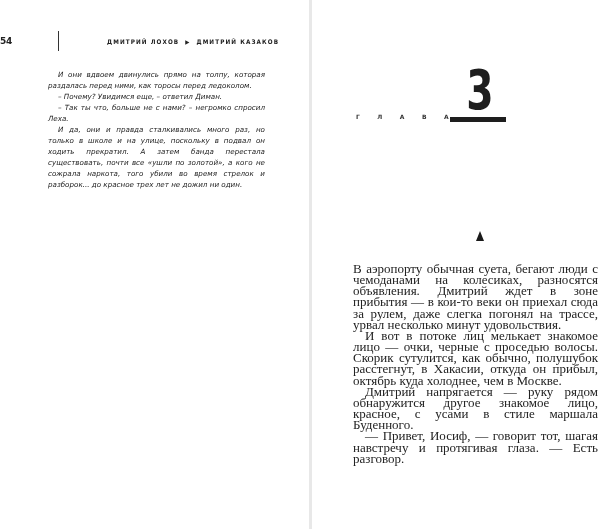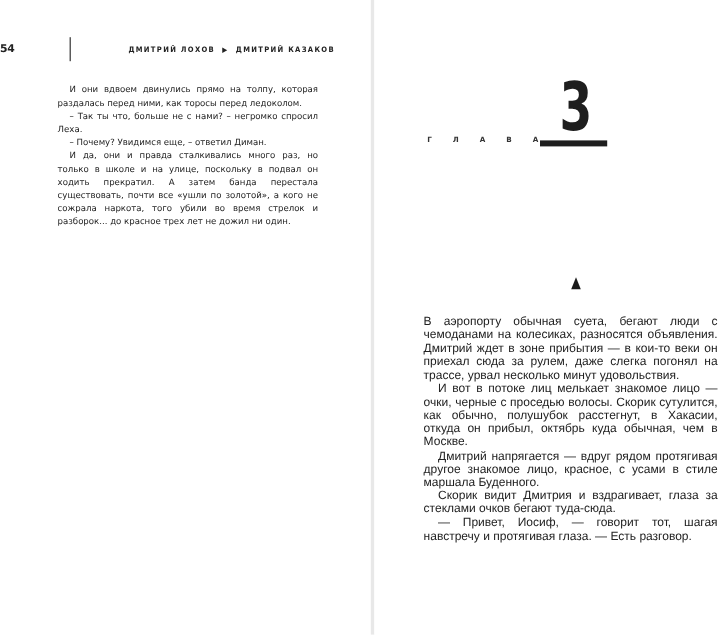--- a/index.html
+++ b/index.html
@@ -9,29 +9,29 @@
   .page-left { left:0; width:310px; }
   .page-right { left:312px; width:288px; }
   .spine { position:absolute; left:309px; top:0; width:3px; height:529px; background:#e8e8e8; }
 
   .running-head { position:absolute; left:0; top:33px; height:16px; display:flex; align-items:center;gap:38px; }
   .folio { font-family:"DejaVu Sans", sans-serif; font-weight:bold; font-size:9px; color:#222; width:14px; letter-spacing:-0.3px; }
   .head-rule { width:1px; height:20px; background:#333; margin:0 0 0 6px; }
   .running-title { font-family:"DejaVu Sans Condensed","DejaVu Sans", sans-serif; font-weight:bold; font-size:6.3px; color:#222; letter-spacing:1.1px; margin-left:10px; display:flex; align-items:center; gap:6px; }
   .sep-triangle { font-size:6px; }
 
-  .left-text { position:absolute; left:48px; top:69px; width:217px; font-family:"DejaVu Sans", sans-serif; font-size:7.15px; line-height:11.05px; color:#222; text-align:justify; }
+  .left-text { position:absolute; left:48px; top:69px; width:217px; font-family:"DejaVu Sans", sans-serif; font-size:7.15px; line-height:11.05px; color:#222; text-align:justify;font-style:italic; }
   .left-text p { margin:0; text-indent:10px; }
 
   .chapter-label { position:absolute; left:356px; top:113px; display:flex; gap:17.5px; font-family:"DejaVu Sans", sans-serif; font-size:6px; font-weight:bold; color:#333; }
   .chapter-number { position:absolute; left:460px; top:64px; width:40px; text-align:center; font-family:"DejaVu Sans Condensed","DejaVu Sans", sans-serif; font-size:56px; line-height:52px; font-weight:bold; color:#1e1e1e; transform:scaleX(0.78); transform-origin:center; }
   .chapter-bar { position:absolute; left:450px; top:117px; width:56px; height:5px; background:#1e1e1e; }
   .triangle { position:absolute; left:476px; top:231px; width:0; height:0; border-left:4px solid transparent; border-right:4px solid transparent; border-bottom:10px solid #1a1a1a; }
 
-  .right-text { position:absolute; left:353px; top:263px; width:245px; font-family:Liberation Sans, sans-serif; font-size:10px; line-height:11.15px; color:#222; text-align:justify; }
+  .right-text { position:absolute; left:353px; top:263px; width:245px; font-family:Liberation Serif, serif; font-size:13px; line-height:11.15px; color:#222; text-align:justify; }
   .right-text p { margin:0; text-indent:12px; }
   .right-text p.first { text-indent:0; }
 </style>
 </head>
 <body>
 
 <div class="spread">
 
   <div class="page page-left">
     <div class="running-head">
@@ -39,22 +39,22 @@
       <span class="head-rule"></span>
       <span class="running-title">
         <span>ДМИТРИЙ ЛОХОВ</span>
         <span class="sep-triangle">▶</span>
         <span>ДМИТРИЙ КАЗАКОВ</span>
       </span>
     </div>
 
     <div class="left-text">
       <p>И они вдвоем двинулись прямо на толпу, которая раздалась перед ними, как торосы перед ледоколом.</p>
+      <p>– Почему? Увидимся еще, – ответил Диман.</p>
       <p>– Так ты что, больше не с нами? – негромко спросил Леха.</p>
-      <p>– Почему? Увидимся еще, – ответил Диман.</p>
       <p>И да, они и правда сталкивались много раз, но только в школе и на улице, поскольку в подвал он ходить прекратил. А затем банда перестала существовать, почти все «ушли по золотой», а кого не сожрала наркота, того убили во время стрелок и разборок... до красное трех лет не дожил ни один.</p>
     </div>
   </div>
 
   <div class="spine"></div>
 
   <div class="page page-right"></div>
 
   <div class="chapter-label">
     <span>Г</span>
@@ -62,19 +62,18 @@
     <span>А</span>
     <span>В</span>
     <span>А</span>
   </div>
   <div class="chapter-number">3</div>
   <div class="chapter-bar"></div>
   <div class="triangle"></div>
 
   <div class="right-text">
     <p class="first">В аэропорту обычная суета, бегают люди с чемоданами на колесиках, разносятся объявления. Дмитрий ждет в зоне прибытия — в кои-то веки он приехал сюда за рулем, даже слегка погонял на трассе, урвал несколько минут удовольствия.</p>
-    <p>И вот в потоке лиц мелькает знакомое лицо — очки, черные с проседью волосы. Скорик сутулится, как обычно, полушубок расстегнут, в Хакасии, откуда он прибыл, октябрь куда обычная, чем в Москве.</p>
-    <p>Дмитрий напрягается — вдруг рядом протягивая другое знакомое лицо, красное, с усами в стиле маршала Буденного.</p>
-    <p>Скорик видит Дмитрия и вздрагивает, глаза за стеклами очков бегают туда-сюда.</p>
+    <p>И вот в потоке лиц мелькает знакомое лицо — очки, черные с проседью волосы. Скорик сутулится, как обычно, полушубок расстегнут, в Хакасии, откуда он прибыл, октябрь куда холоднее, чем в Москве.</p>
+    <p>Дмитрий напрягается — руку рядом обнаружится другое знакомое лицо, красное, с усами в стиле маршала Буденного.</p>
     <p>— Привет, Иосиф, — говорит тот, шагая навстречу и протягивая глаза. — Есть разговор.</p>
   </div>
 
 </div>
 
 </body></html>

